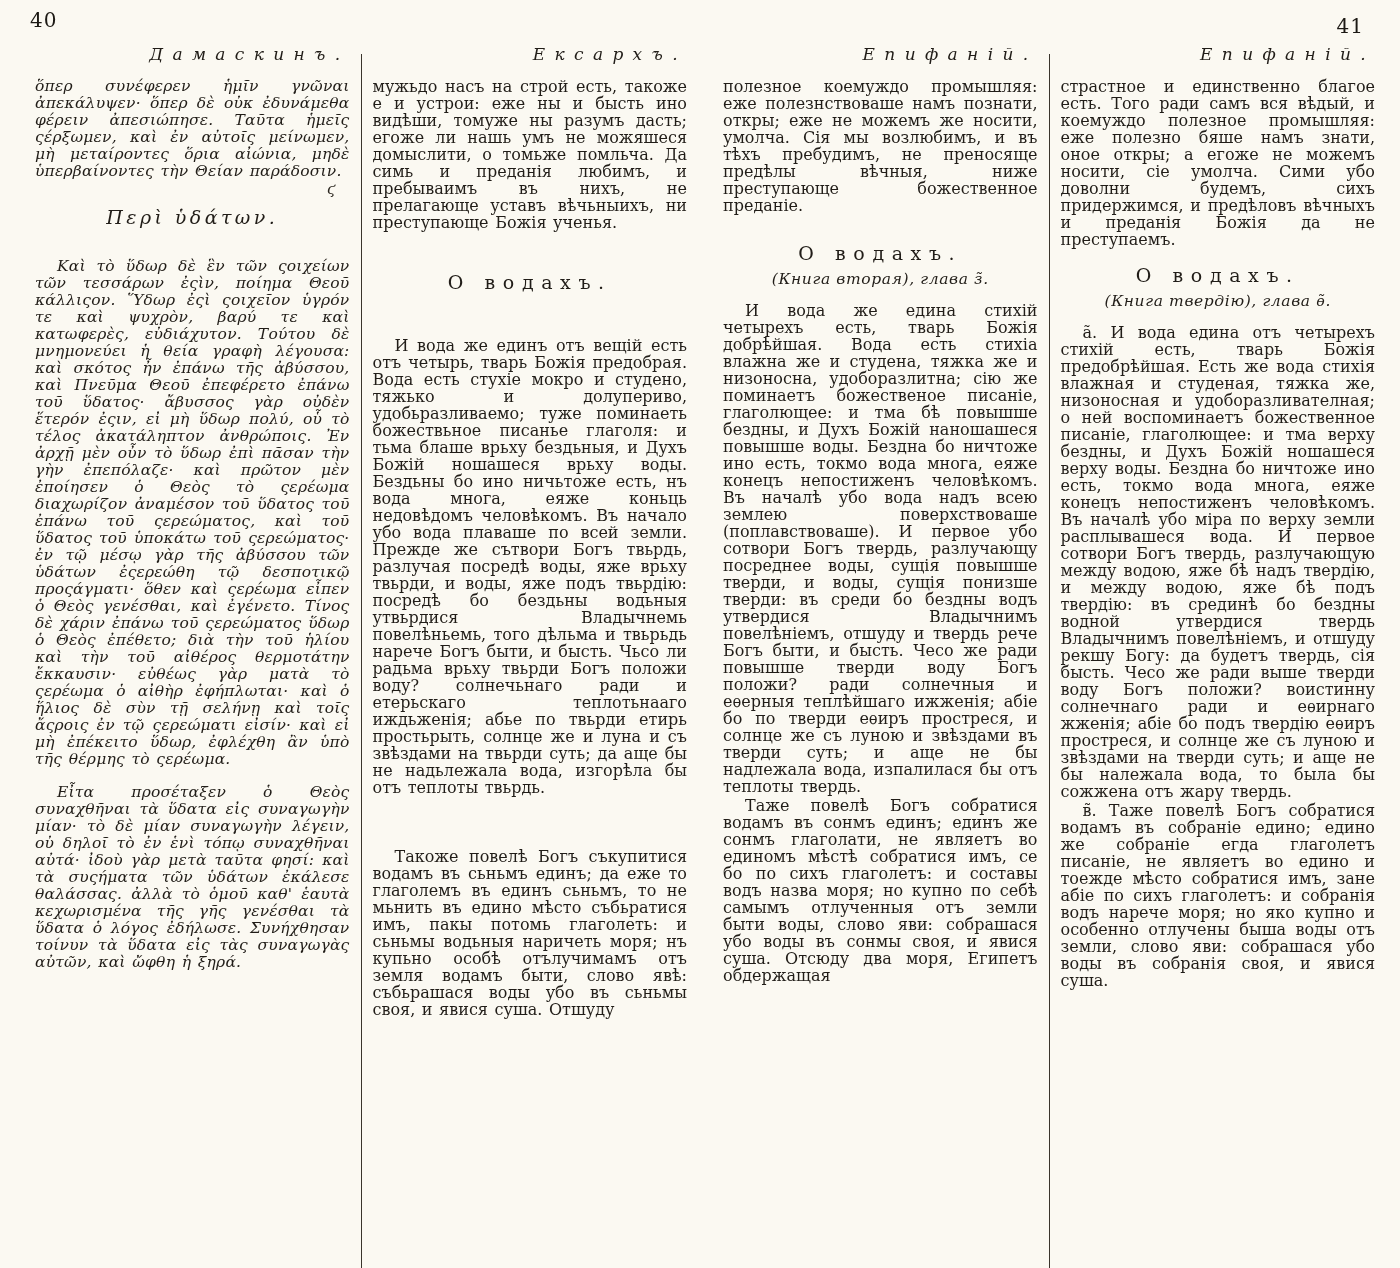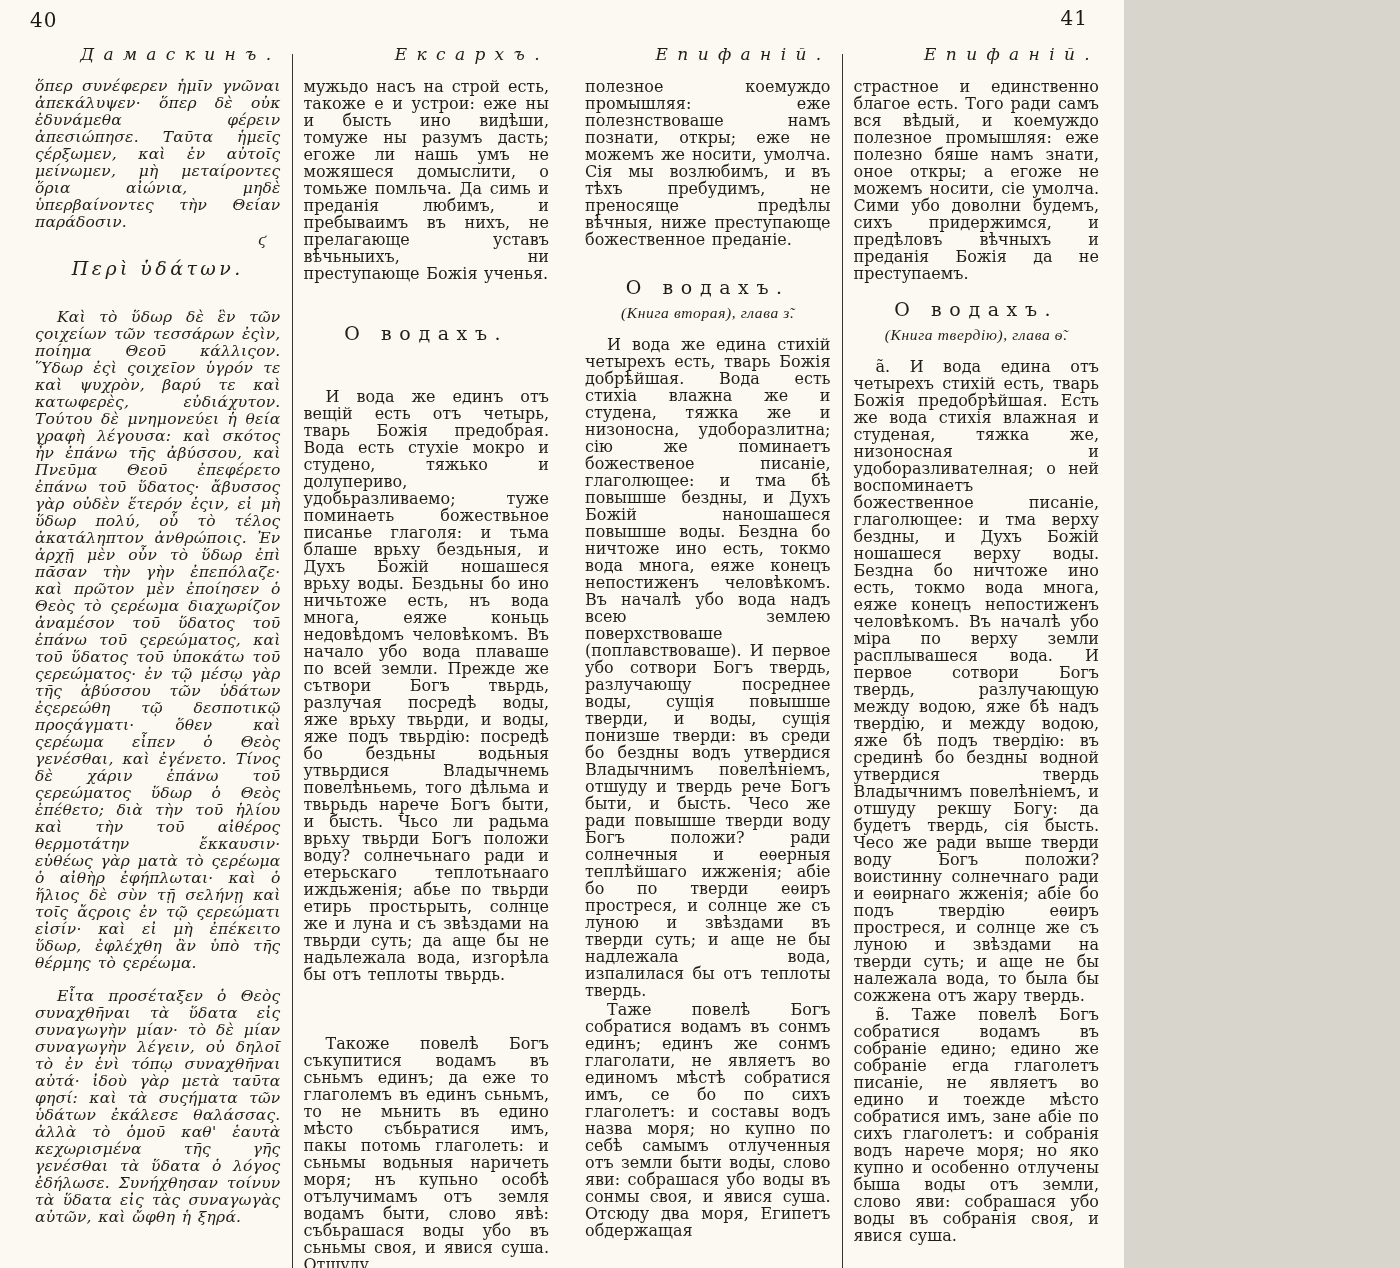--- a/index.html
+++ b/index.html
@@ -1,24 +1,24 @@
 <!DOCTYPE html>
 <html><head>
 <meta charset="utf-8">
 <style>
   html,body{margin:0;padding:0;background:#d8d5cc;}
   .sheet{
-    width:1124px;height:1268px;position:relative;overflow:hidden;
+    width:1400px;height:1268px;position:relative;overflow:hidden;
     background:#fbf9f2;
     color:#211d18;
     font-family:"DejaVu Serif", serif;
   }
   .pagenum{position:absolute;font-size:20px;letter-spacing:1px;color:#1c1914;}
   .pagenum.left{top:8px;left:30px;}
-  .pagenum.right{top:6px;right:36px;}
+  .pagenum.right{top:14px;right:36px;}
   .pages{display:flex;height:100%;box-sizing:border-box;padding-top:44px;}
   .page{flex:1 1 50%;display:flex;box-sizing:border-box;}
   .page.left{padding-left:24px;padding-right:2px;}
   .page.right{padding-left:12px;padding-right:14px;}
   .col{flex:1 1 50%;box-sizing:border-box;padding:0 11px;}
   .rule{width:1px;background:#3a352c;margin-top:10px;}
   .col-header{
     text-align:right;font-style:italic;font-size:17px;
     letter-spacing:.55em;white-space:nowrap;margin:0 0 14px 0;
   }
@@ -30,21 +30,21 @@
   .greek{font-style:italic;font-size:15.5px;letter-spacing:.2px;}
   .sig-row{text-align:right;font-style:italic;font-size:15px;height:22px;
     padding-right:14px;color:#2a261f;}
   .sec-heading{
     text-align:center;font-size:19px;letter-spacing:.4em;
     white-space:nowrap;margin:0;
   }
   .sec-heading.greek-h{font-style:italic;letter-spacing:.18em;font-size:19px;}
   .sub-heading{
     text-align:center;font-style:italic;font-size:15.5px;
-    margin:6px 0 0 0;letter-spacing:.04em;font-family:Liberation Serif, serif;
+    margin:6px 0 0 0;letter-spacing:.04em;
   }
   
   .c1 .intro{margin-top:2px;}
   .c1 .sec-heading{margin-top:4px;}
   .c1 .body1{margin-top:30px;}
   .c1 .body2{margin-top:16px;}
   .c2 .sec-heading{margin-top:40px;}
   .c2 .body1{margin-top:44px;}
   .c2 .body2{margin-top:52px;}
   .c3 .sec-heading{margin-top:28px;}

